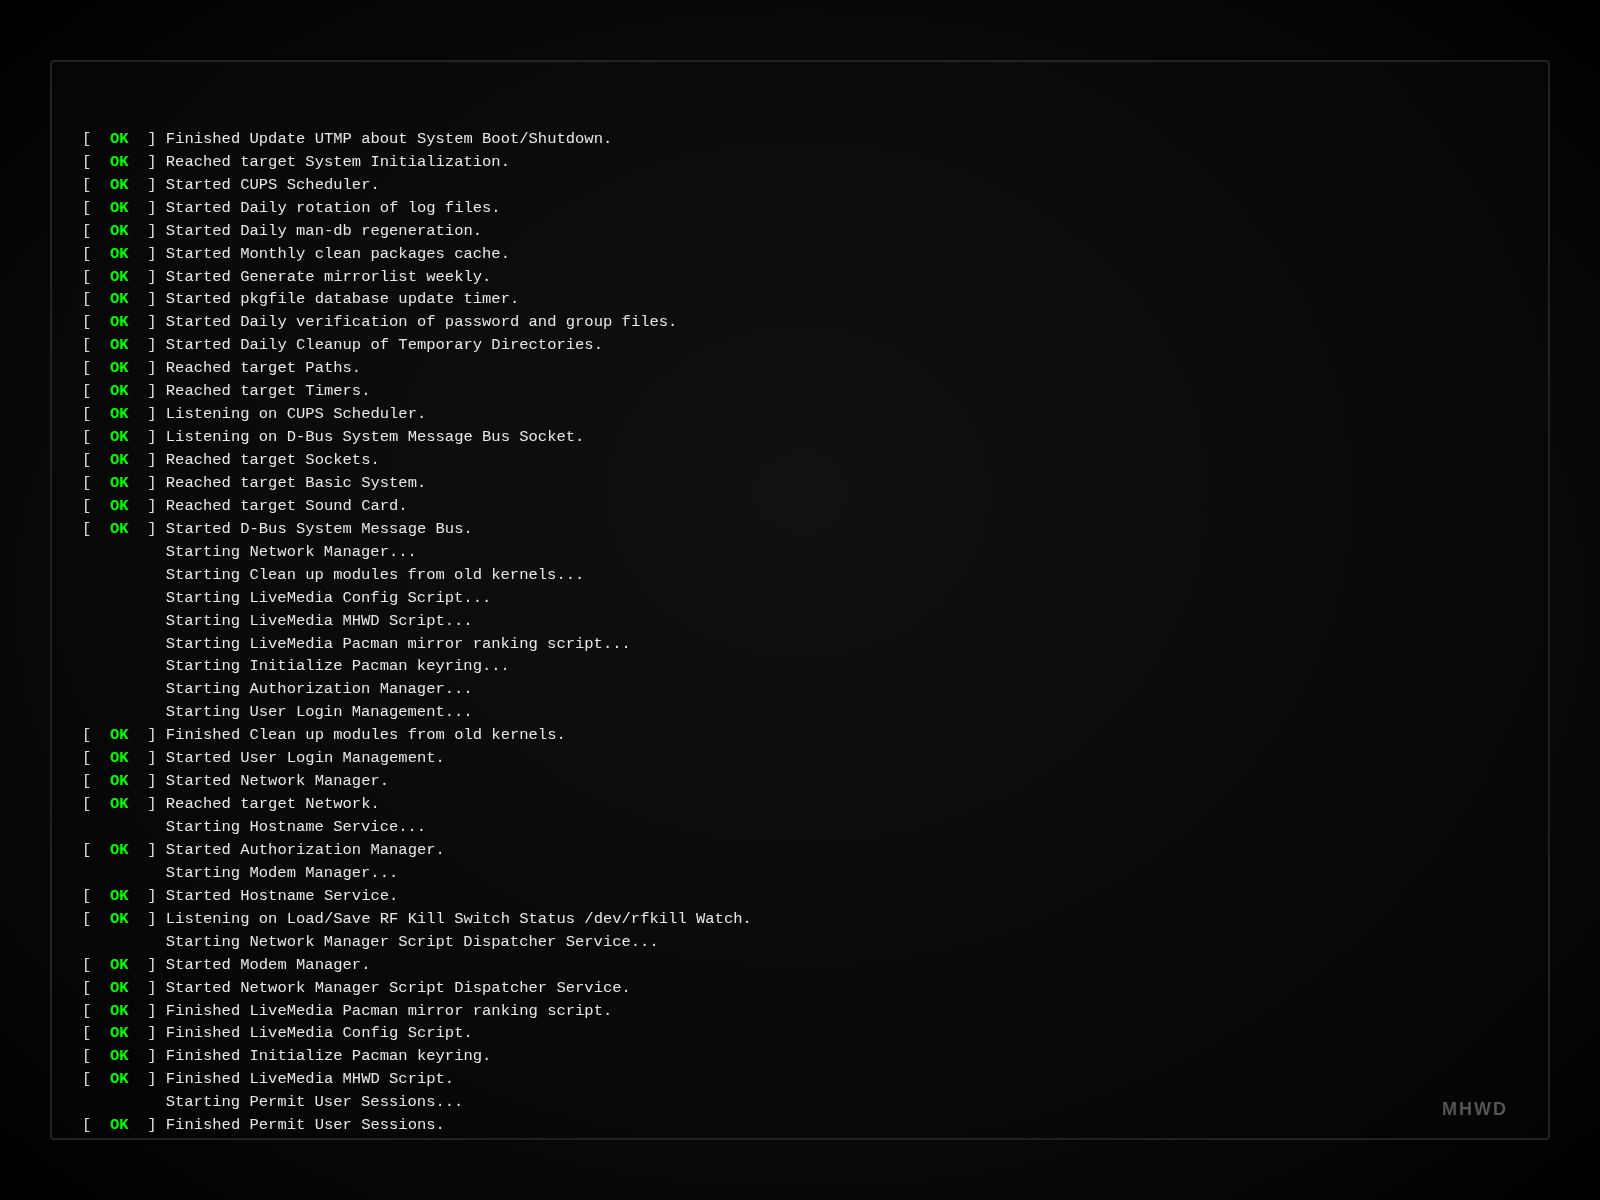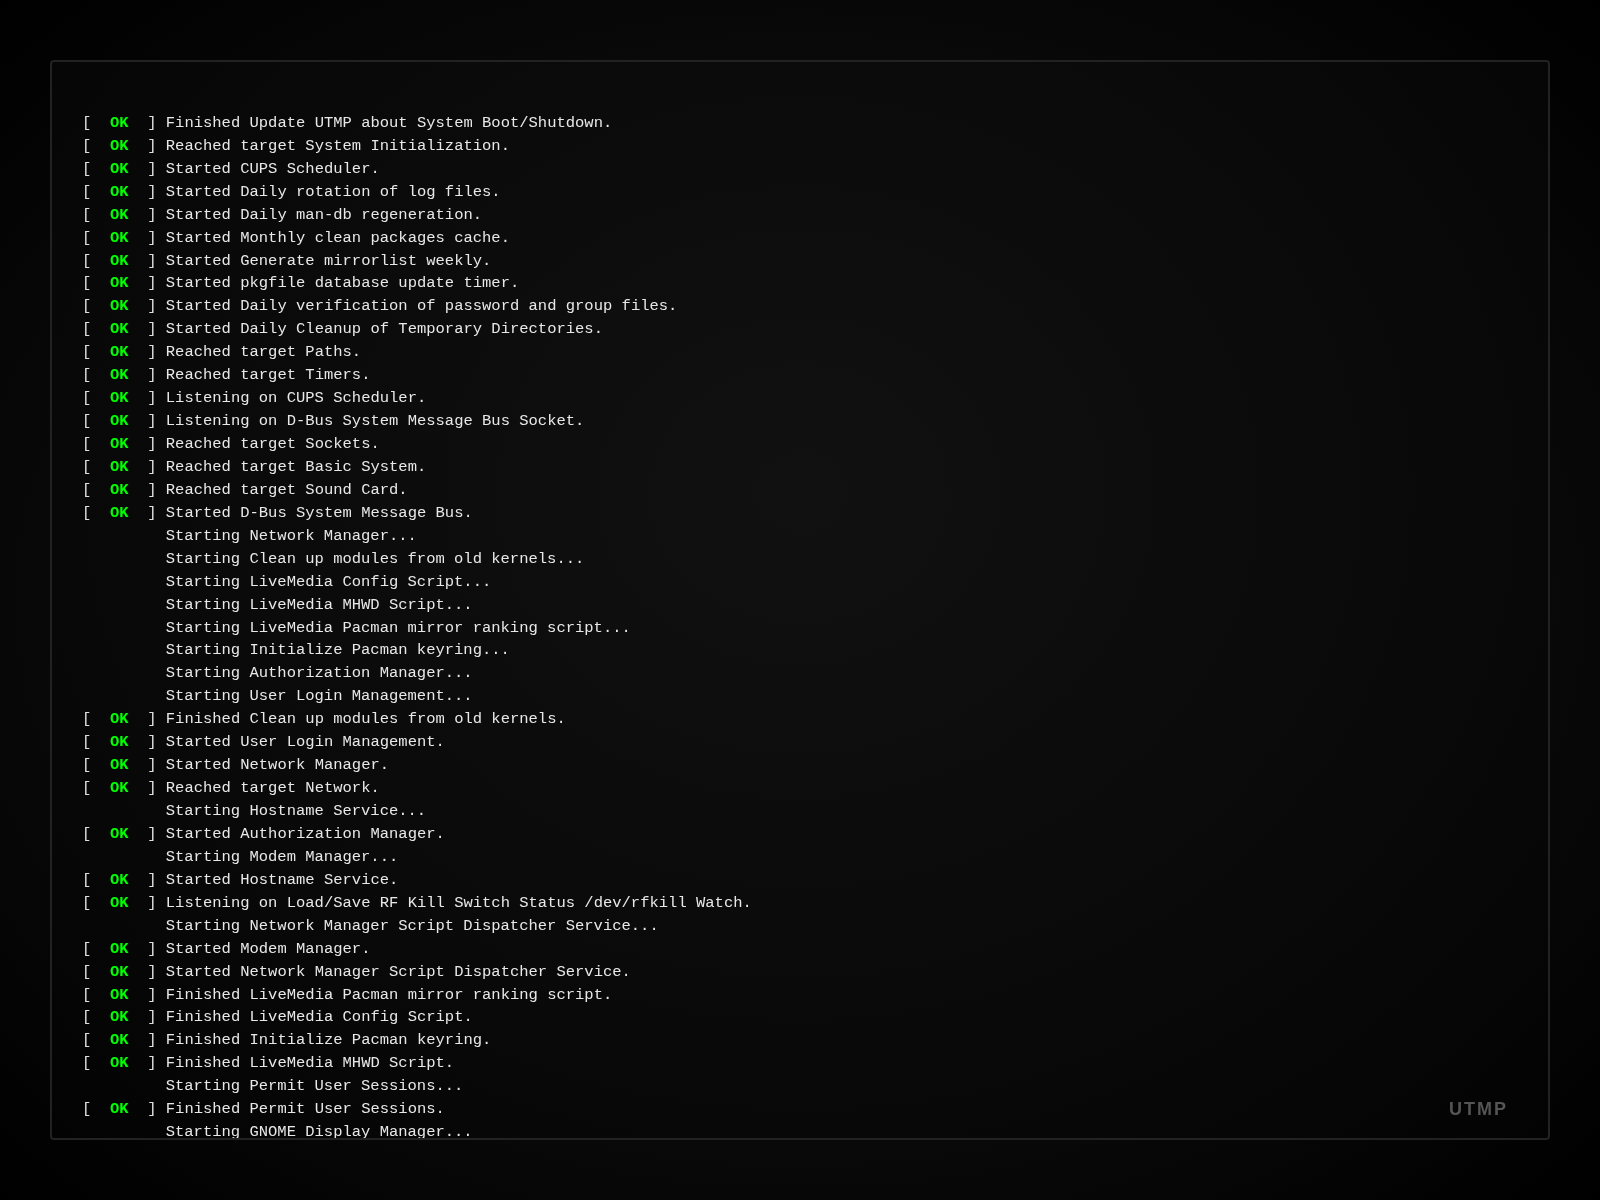--- a/index.html
+++ b/index.html
@@ -24,21 +24,21 @@
       align-items: center;
       justify-content: center;
     }
 
     .screen {
       width: 1500px;
       height: 1080px;
       background: radial-gradient(ellipse at 50% 40%, #111 0%, #080808 70%, #030303 100%);
       border: 2px solid #222;
       border-radius: 4px;
-      padding: 4px 30px;
+      padding: 20px 30px;
       overflow: hidden;
       position: relative;
     }
 
     .terminal {
       font-family: 'Courier New', Courier, monospace;
       font-size: 15.5px;
       line-height: 1.48;
       color: #e0e0e0;
       white-space: pre;
@@ -72,15 +72,15 @@
       display: block;
     }
   </style>
 </head>
 <body>
 
 <div class="monitor">
   <div class="screen">
     <div class="terminal" id="terminal-container">
     <span class="line"><span class="ok-bracket">[</span> <span class="ok-text"> OK </span> <span class="ok-bracket">]</span> <span class="action-white">Finished</span> <span class="action-white">Update UTMP about System Boot/Shutdown.</span></span><span class="line"><span class="ok-bracket">[</span> <span class="ok-text"> OK </span> <span class="ok-bracket">]</span> <span class="action-white">Reached</span> <span class="action-white">target System Initialization.</span></span><span class="line"><span class="ok-bracket">[</span> <span class="ok-text"> OK </span> <span class="ok-bracket">]</span> <span class="action-white">Started</span> <span class="action-white">CUPS Scheduler.</span></span><span class="line"><span class="ok-bracket">[</span> <span class="ok-text"> OK </span> <span class="ok-bracket">]</span> <span class="action-white">Started</span> <span class="action-white">Daily rotation of log files.</span></span><span class="line"><span class="ok-bracket">[</span> <span class="ok-text"> OK </span> <span class="ok-bracket">]</span> <span class="action-white">Started</span> <span class="action-white">Daily man-db regeneration.</span></span><span class="line"><span class="ok-bracket">[</span> <span class="ok-text"> OK </span> <span class="ok-bracket">]</span> <span class="action-white">Started</span> <span class="action-white">Monthly clean packages cache.</span></span><span class="line"><span class="ok-bracket">[</span> <span class="ok-text"> OK </span> <span class="ok-bracket">]</span> <span class="action-white">Started</span> <span class="action-white">Generate mirrorlist weekly.</span></span><span class="line"><span class="ok-bracket">[</span> <span class="ok-text"> OK </span> <span class="ok-bracket">]</span> <span class="action-white">Started</span> <span class="action-white">pkgfile database update timer.</span></span><span class="line"><span class="ok-bracket">[</span> <span class="ok-text"> OK </span> <span class="ok-bracket">]</span> <span class="action-white">Started</span> <span class="action-white">Daily verification of password and group files.</span></span><span class="line"><span class="ok-bracket">[</span> <span class="ok-text"> OK </span> <span class="ok-bracket">]</span> <span class="action-white">Started</span> <span class="action-white">Daily Cleanup of Temporary Directories.</span></span><span class="line"><span class="ok-bracket">[</span> <span class="ok-text"> OK </span> <span class="ok-bracket">]</span> <span class="action-white">Reached</span> <span class="action-white">target Paths.</span></span><span class="line"><span class="ok-bracket">[</span> <span class="ok-text"> OK </span> <span class="ok-bracket">]</span> <span class="action-white">Reached</span> <span class="action-white">target Timers.</span></span><span class="line"><span class="ok-bracket">[</span> <span class="ok-text"> OK </span> <span class="ok-bracket">]</span> <span class="action-white">Listening</span> <span class="action-white">on CUPS Scheduler.</span></span><span class="line"><span class="ok-bracket">[</span> <span class="ok-text"> OK </span> <span class="ok-bracket">]</span> <span class="action-white">Listening</span> <span class="action-white">on D-Bus System Message Bus Socket.</span></span><span class="line"><span class="ok-bracket">[</span> <span class="ok-text"> OK </span> <span class="ok-bracket">]</span> <span class="action-white">Reached</span> <span class="action-white">target Sockets.</span></span><span class="line"><span class="ok-bracket">[</span> <span class="ok-text"> OK </span> <span class="ok-bracket">]</span> <span class="action-white">Reached</span> <span class="action-white">target Basic System.</span></span><span class="line"><span class="ok-bracket">[</span> <span class="ok-text"> OK </span> <span class="ok-bracket">]</span> <span class="action-white">Reached</span> <span class="action-white">target Sound Card.</span></span><span class="line"><span class="ok-bracket">[</span> <span class="ok-text"> OK </span> <span class="ok-bracket">]</span> <span class="action-white">Started</span> <span class="action-white">D-Bus System Message Bus.</span></span><span class="line">         <span class="action-white">Starting Network Manager...</span></span><span class="line">         <span class="action-white">Starting Clean up modules from old kernels...</span></span><span class="line">         <span class="action-white">Starting LiveMedia Config Script...</span></span><span class="line">         <span class="action-white">Starting LiveMedia MHWD Script...</span></span><span class="line">         <span class="action-white">Starting LiveMedia Pacman mirror ranking script...</span></span><span class="line">         <span class="action-white">Starting Initialize Pacman keyring...</span></span><span class="line">         <span class="action-white">Starting Authorization Manager...</span></span><span class="line">         <span class="action-white">Starting User Login Management...</span></span><span class="line"><span class="ok-bracket">[</span> <span class="ok-text"> OK </span> <span class="ok-bracket">]</span> <span class="action-white">Finished</span> <span class="action-white">Clean up modules from old kernels.</span></span><span class="line"><span class="ok-bracket">[</span> <span class="ok-text"> OK </span> <span class="ok-bracket">]</span> <span class="action-white">Started</span> <span class="action-white">User Login Management.</span></span><span class="line"><span class="ok-bracket">[</span> <span class="ok-text"> OK </span> <span class="ok-bracket">]</span> <span class="action-white">Started</span> <span class="action-white">Network Manager.</span></span><span class="line"><span class="ok-bracket">[</span> <span class="ok-text"> OK </span> <span class="ok-bracket">]</span> <span class="action-white">Reached</span> <span class="action-white">target Network.</span></span><span class="line">         <span class="action-white">Starting Hostname Service...</span></span><span class="line"><span class="ok-bracket">[</span> <span class="ok-text"> OK </span> <span class="ok-bracket">]</span> <span class="action-white">Started</span> <span class="action-white">Authorization Manager.</span></span><span class="line">         <span class="action-white">Starting Modem Manager...</span></span><span class="line"><span class="ok-bracket">[</span> <span class="ok-text"> OK </span> <span class="ok-bracket">]</span> <span class="action-white">Started</span> <span class="action-white">Hostname Service.</span></span><span class="line"><span class="ok-bracket">[</span> <span class="ok-text"> OK </span> <span class="ok-bracket">]</span> <span class="action-white">Listening</span> <span class="action-white">on Load/Save RF Kill Switch Status /dev/rfkill Watch.</span></span><span class="line">         <span class="action-white">Starting Network Manager Script Dispatcher Service...</span></span><span class="line"><span class="ok-bracket">[</span> <span class="ok-text"> OK </span> <span class="ok-bracket">]</span> <span class="action-white">Started</span> <span class="action-white">Modem Manager.</span></span><span class="line"><span class="ok-bracket">[</span> <span class="ok-text"> OK </span> <span class="ok-bracket">]</span> <span class="action-white">Started</span> <span class="action-white">Network Manager Script Dispatcher Service.</span></span><span class="line"><span class="ok-bracket">[</span> <span class="ok-text"> OK </span> <span class="ok-bracket">]</span> <span class="action-white">Finished</span> <span class="action-white">LiveMedia Pacman mirror ranking script.</span></span><span class="line"><span class="ok-bracket">[</span> <span class="ok-text"> OK </span> <span class="ok-bracket">]</span> <span class="action-white">Finished</span> <span class="action-white">LiveMedia Config Script.</span></span><span class="line"><span class="ok-bracket">[</span> <span class="ok-text"> OK </span> <span class="ok-bracket">]</span> <span class="action-white">Finished</span> <span class="action-white">Initialize Pacman keyring.</span></span><span class="line"><span class="ok-bracket">[</span> <span class="ok-text"> OK </span> <span class="ok-bracket">]</span> <span class="action-white">Finished</span> <span class="action-white">LiveMedia MHWD Script.</span></span><span class="line">         <span class="action-white">Starting Permit User Sessions...</span></span><span class="line"><span class="ok-bracket">[</span> <span class="ok-text"> OK </span> <span class="ok-bracket">]</span> <span class="action-white">Finished</span> <span class="action-white">Permit User Sessions.</span></span><span class="line">         <span class="action-white">Starting GNOME Display Manager...</span></span></div>
-    <div class="dell-logo">UTMP</div>
+    <div class="dell-logo">MHWD</div>
   </div>
 </div>
 
 </body></html>

